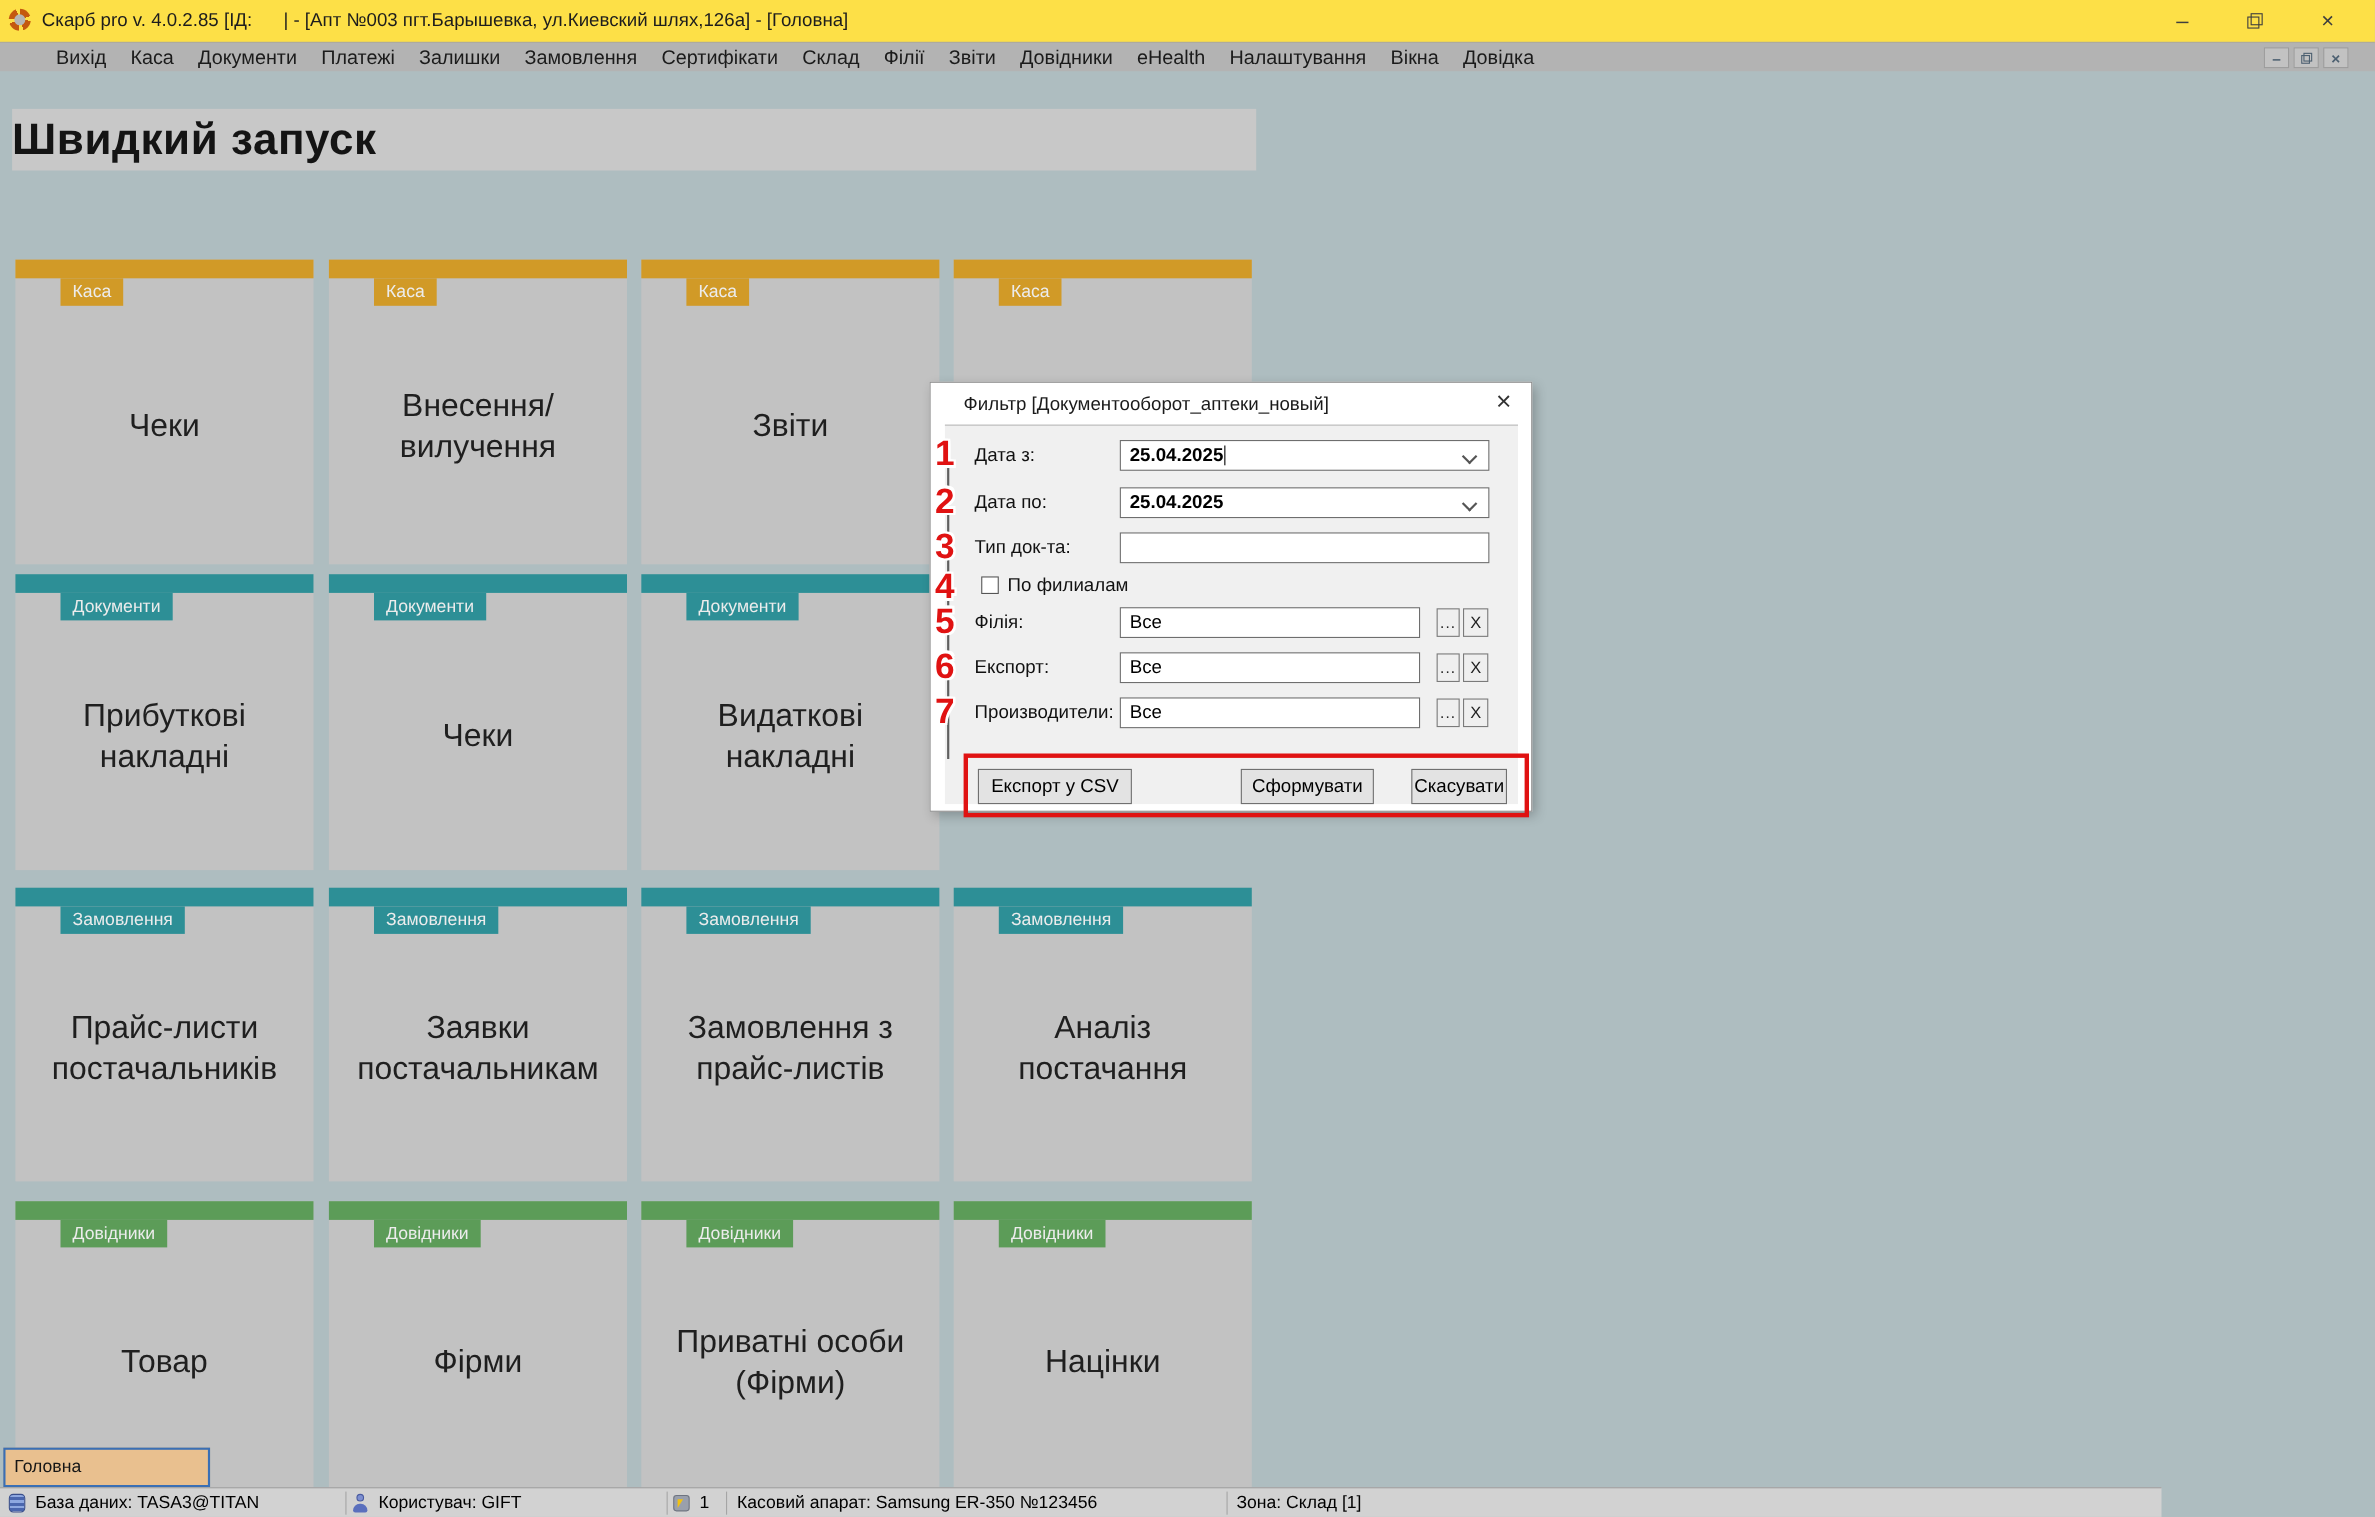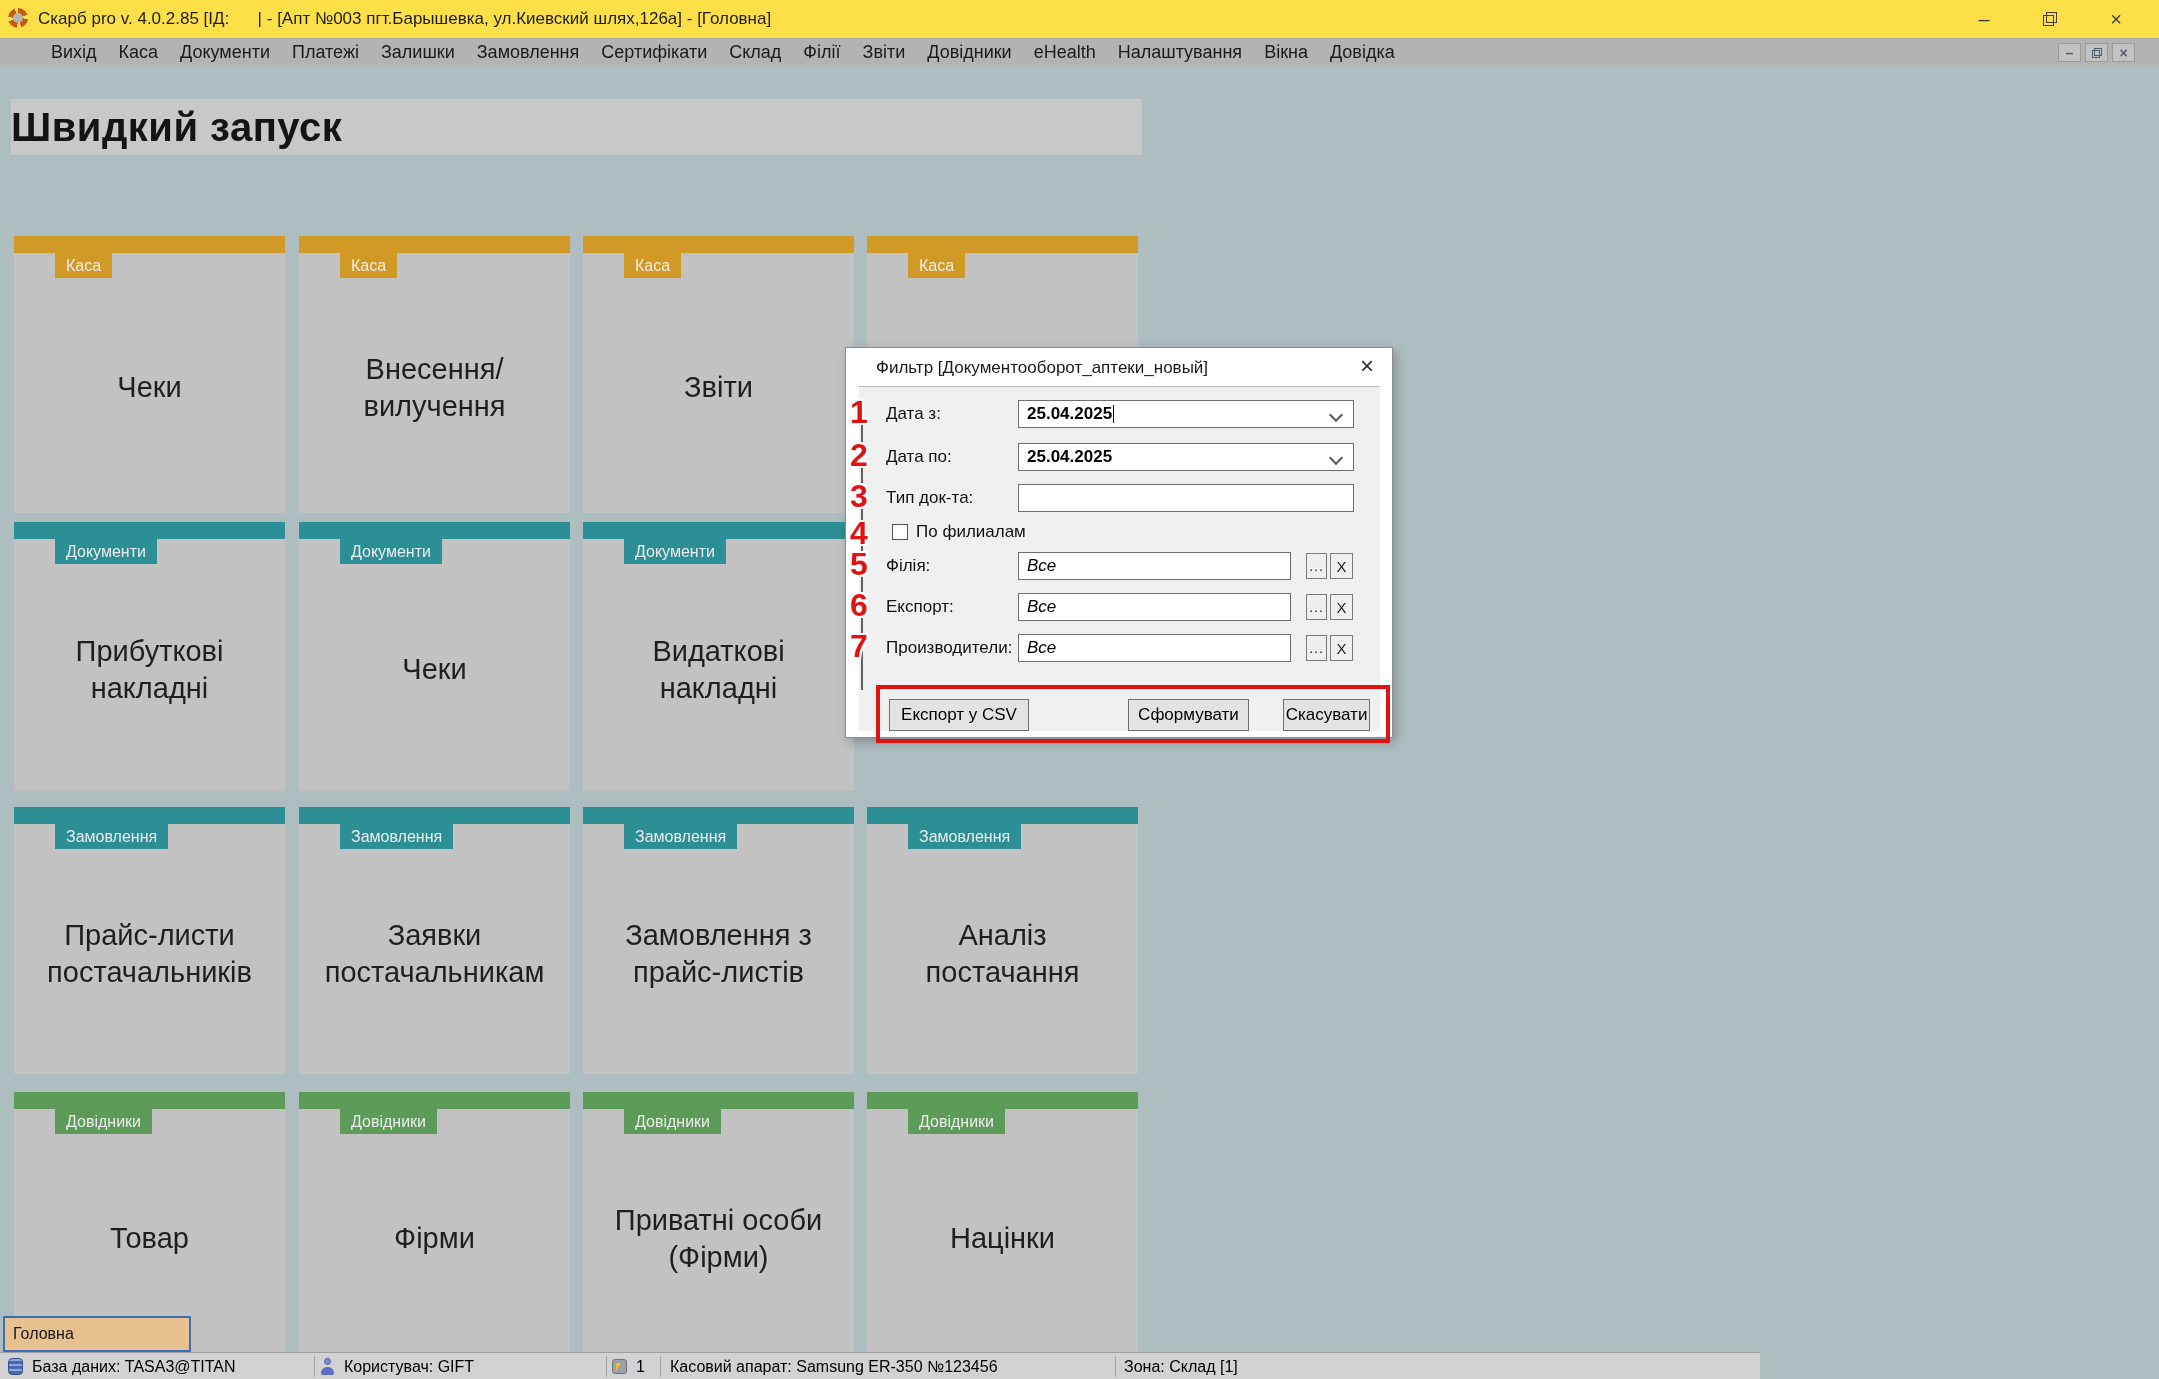--- a/index.html
+++ b/index.html
@@ -92,21 +92,21 @@
   .dlg-row{position:absolute;height:28px;}
   .dlg-label{position:absolute;left:40px;top:0;height:28px;display:flex;align-items:center;
     font-size:17px;color:#111;white-space:nowrap;}
   .dlg-input{
     position:absolute;left:172px;top:0;height:28px;background:#fff;border:1px solid #6e6e6e;
     box-sizing:border-box;font-size:17px;color:#000;display:flex;align-items:center;
     padding-left:8px;
   }
   .dlg-input.combo{width:336px;font-weight:bold;}
   .dlg-input.text{width:336px;}
-  .dlg-input.lookup{width:273px;font-style:italic;}
+  .dlg-input.lookup{width:273px;}
   .caret{display:inline-block;width:1px;height:18px;background:#000;margin-left:1px;}
   .chevron{
     position:absolute;right:12px;top:9px;width:8px;height:8px;
     border-right:2px solid #555;border-bottom:2px solid #555;transform:rotate(45deg);
   }
   .mini-btn{
     position:absolute;top:1px;height:26px;background:#efefef;border:1px solid #7a7a7a;
     box-sizing:border-box;font-size:14px;color:#222;display:flex;align-items:center;
     justify-content:center;
   }
@@ -138,21 +138,21 @@
     text-shadow:-2px 0 0 #fff,2px 0 0 #fff,0 -2px 0 #fff,0 2px 0 #fff,
       -2px -2px 0 #fff,2px 2px 0 #fff,-2px 2px 0 #fff,2px -2px 0 #fff;
   }
   
   .home-tab{
     position:absolute;left:3px;top:1316px;width:188px;height:36px;
     background:#e9c08f;border:2px solid #3a6fb5;box-sizing:border-box;
     display:flex;align-items:center;font-size:16px;color:#161616;padding-left:8px;
   }
   .statusbar{
-    position:absolute;left:0;top:1352px;width:1760px;height:27px;
+    position:absolute;left:0;top:1352px;width:1965px;height:27px;
     background:#d2d2d2;border-top:1px solid #9e9e9e;box-sizing:border-box;
   }
   .status-item{position:absolute;top:0;height:27px;display:flex;align-items:center;
     font-size:16px;color:#000;white-space:nowrap;}
   .status-sep{position:absolute;top:3px;width:1px;height:21px;background:#a5a5a5;}
   .s-icon{display:inline-block;margin-right:9px;}
   .database-icon{width:15px;height:17px;border-radius:4px;
     background:repeating-linear-gradient(180deg,#8da7e0 0 2px,#4a66ae 2px 5px);
     border:1px solid #3a4f8c;box-sizing:border-box;}
   .user-icon{position:relative;width:15px;height:17px;}

